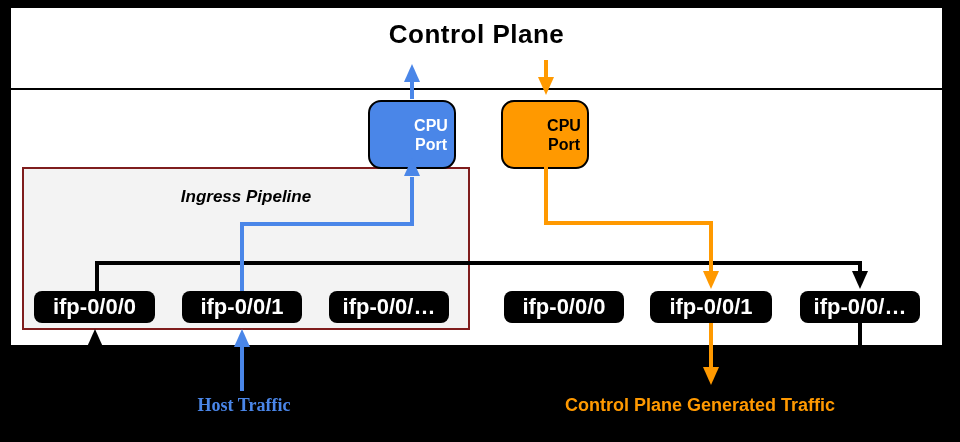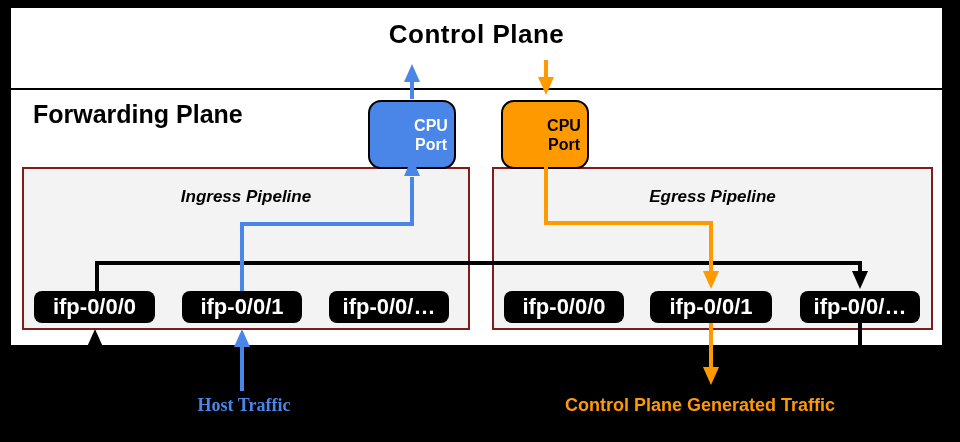--- a/index.html
+++ b/index.html
@@ -89,29 +89,25 @@
 </head>
 <body>
 
 <div id="canvas">
 
   <div class="white-area"></div>
   <div class="divider"></div>
 
   <div class="control-title">Control Plane</div>
 
-  <div class="fwd-title">Forwarding Plane</div>
 
   <div class="pipeline" id="ingress-pipeline">
     <div class="pipeline-label">Ingress Pipeline</div>
   </div>
 
-  <div class="pipeline" id="egress-pipeline">
-    <div class="pipeline-label">Egress Pipeline</div>
-  </div>
 
   <div class="port" id="in-port-0">ifp-0/0/0</div>
   <div class="port" id="in-port-1">ifp-0/0/1</div>
   <div class="port" id="in-port-n">ifp-0/0/…</div>
 
   <div class="port" id="eg-port-0">ifp-0/0/0</div>
   <div class="port" id="eg-port-1">ifp-0/0/1</div>
   <div class="port" id="eg-port-n">ifp-0/0/…</div>
 
   <div class="cpu" id="cpu-ingress">CPU

